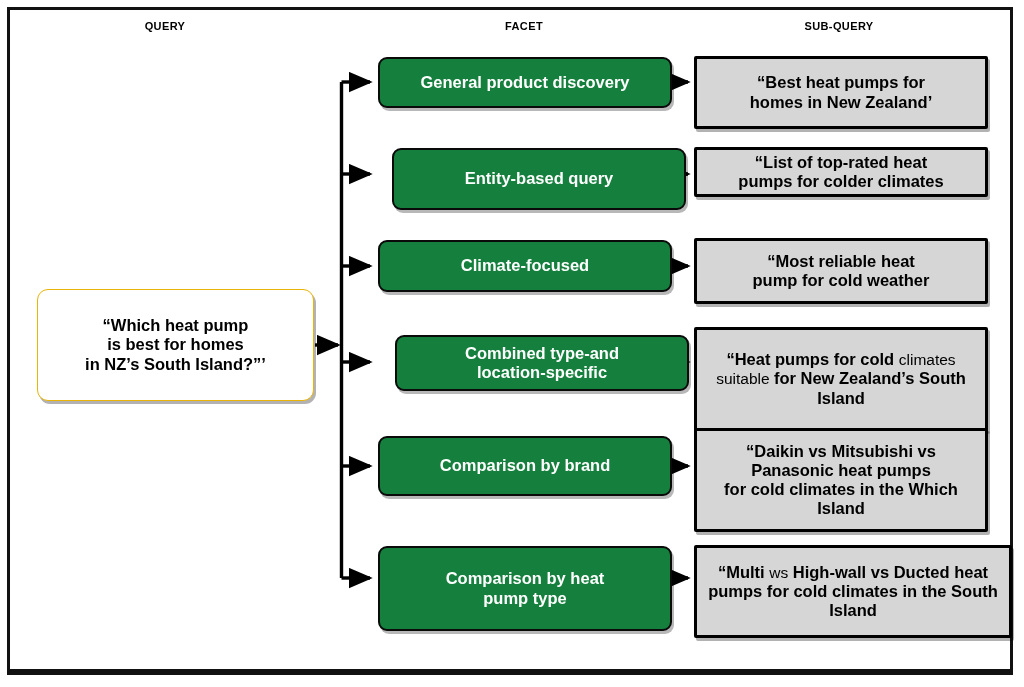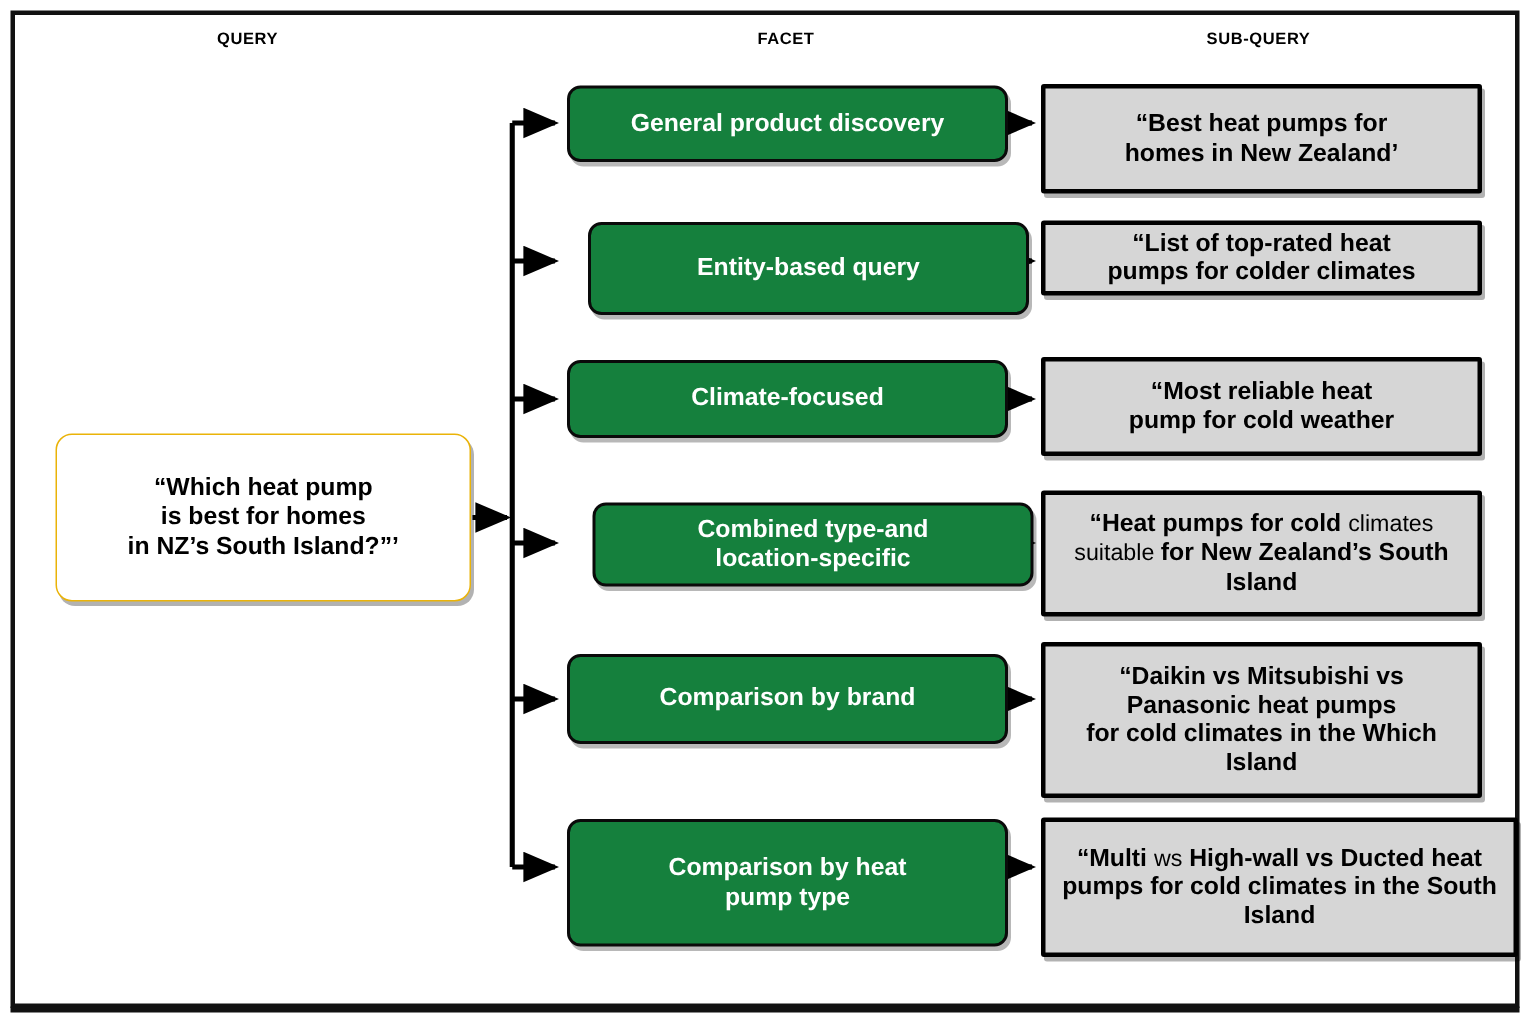--- a/index.html
+++ b/index.html
@@ -177,21 +177,21 @@
     </span>
   </div>
 
   <div class="box subquery-box" style="left:694px;top:238px;width:294px;height:66px;">
     <span>
       <span>“Most reliable heat</span><br>
       <span>pump for cold weather</span>
     </span>
   </div>
 
-  <div class="box subquery-box" style="left:694px;top:327px;width:294px;height:84px;">
+  <div class="box subquery-box" style="left:694px;top:327px;width:294px;height:104px;">
     <span>
       <span class="bold">“Heat pumps for cold </span><span class="thin">climates</span><span class="thin"> suitable </span><span class="bold">for New Zealand’s South Island</span>
     </span>
   </div>
 
   <div class="box subquery-box" style="left:694px;top:428px;width:294px;height:104px;">
     <span>
       <span>“Daikin vs Mitsubishi vs</span><br>
       <span>Panasonic heat pumps</span><br>
       <span>for cold climates in the Which</span><br>

